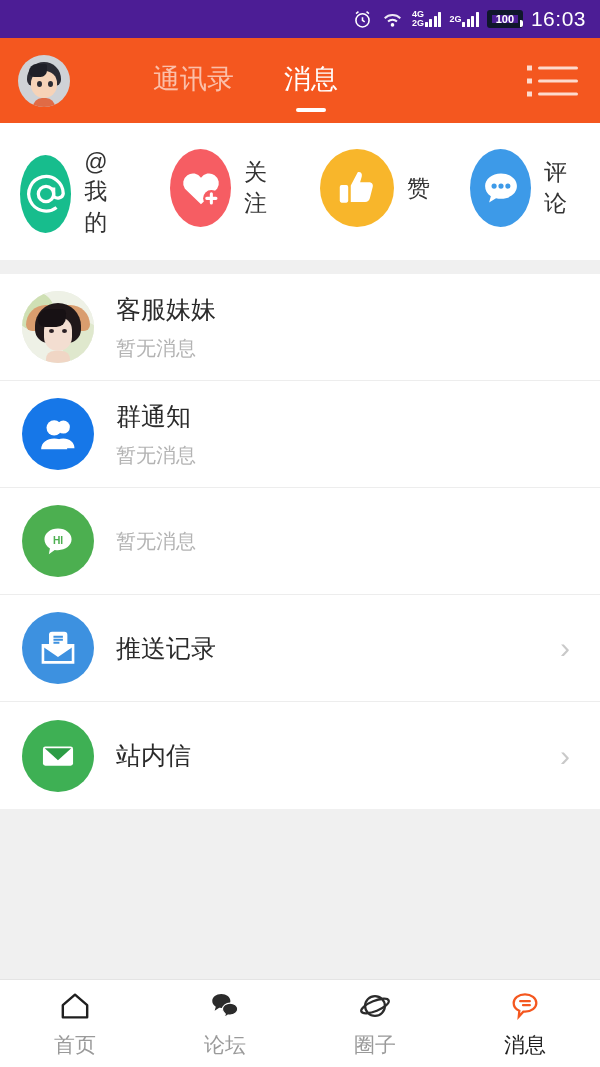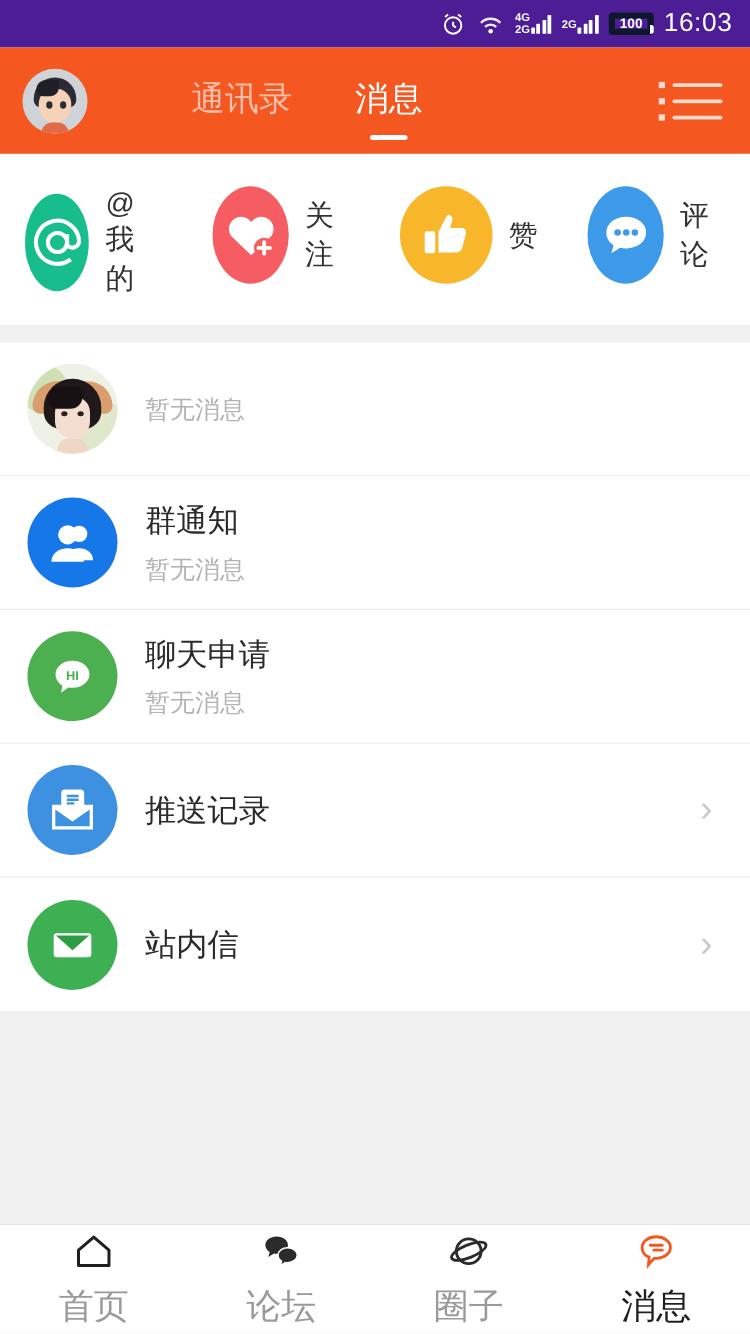--- a/index.html
+++ b/index.html
@@ -123,21 +123,21 @@
 
   
   .bottomnav {
     position:absolute; left:0; bottom:0; width:600px; height:88px;
     background:#fff; border-top:1px solid #e4e4e4;
     display:flex; align-items:center;
   }
   .nav {
     flex:1; display:flex; flex-direction:column; align-items:center; gap:7px;
   }
-  .nav-label { font-size:28px; color:#9a9a9a; }
+  .nav-label { font-size:21px; color:#9a9a9a; }
   .nav.active .nav-label { color:#1f1f1f; }
   .nav-ic { height:36px; display:flex; align-items:center; justify-content:center; }
 </style>
 </head>
 <body>
 
 <div class="phone">
 
   <div class="statusbar">
     <span class="sb-icon">
@@ -267,20 +267,21 @@
         <span class="ph-bg"></span>
           <span class="ph-hat"></span>
           <span class="ph-hair"></span>
         <span class="ph-face"></span>
           <span class="ph-bang"></span>
         <span class="ph-eye l"></span>
           <span class="ph-eye r"></span>
           <span class="ph-neck"></span>
       </div>
       <div class="item-txt">
+        <span class="item-title">客服妹妹</span>
         <span class="item-sub">暂无消息</span>
       </div>
     </div>
 
     <div class="item">
       <div class="item-ic" style="background:#1677e8">
         <svg width="46" height="46" viewBox="0 0 24 24" fill="#fff">
           <circle cx="14.8" cy="8.4" r="3.4"></circle>
           <path d="M20.6 19.4c0-3-2.6-5-5.8-5-1 0-2 .2-2.8.6 2 .9 3.3 2.5 3.3 4.4z"></path>
           <circle cx="10" cy="8.8" r="4"></circle>
@@ -294,21 +295,20 @@
     </div>
 
     <div class="item">
       <div class="item-ic" style="background:#4caf50">
         <svg width="44" height="44" viewBox="0 0 24 24">
           <path d="M12 5.2c4.2 0 7.4 2.6 7.4 5.9 0 3.3-3.2 5.9-7.4 5.9-.6 0-1.2 0-1.8-.1l-3.2 2.3.6-3.1c-1.8-1.1-3-2.9-3-5 0-3.3 3.2-5.9 7.4-5.9z" fill="#fff"></path>
           <text x="12" y="13.6" font-size="5.6" font-weight="700" fill="#4caf50" text-anchor="middle" font-family="Liberation Sans, sans-serif">HI</text>
         </svg>
       </div>
       <div class="item-txt">
-        <span class="item-title">聊天申请</span>
         <span class="item-sub">暂无消息</span>
       </div>
     </div>
 
     <div class="item">
       <div class="item-ic" style="background:#3d91e0">
         <svg width="42" height="42" viewBox="0 0 24 24" fill="none" stroke="#fff" stroke-width="1.5">
           <rect x="7.6" y="3.4" width="9" height="7.6" rx="1" fill="#fff"></rect>
           <path d="M9.4 5.6h5.4M9.4 7.3h5.4M9.4 9h3.4" stroke="#3d91e0" stroke-width="1.1"></path>
           <path d="M3.4 10.4h17.2v9.8H3.4z" fill="none"></path>

